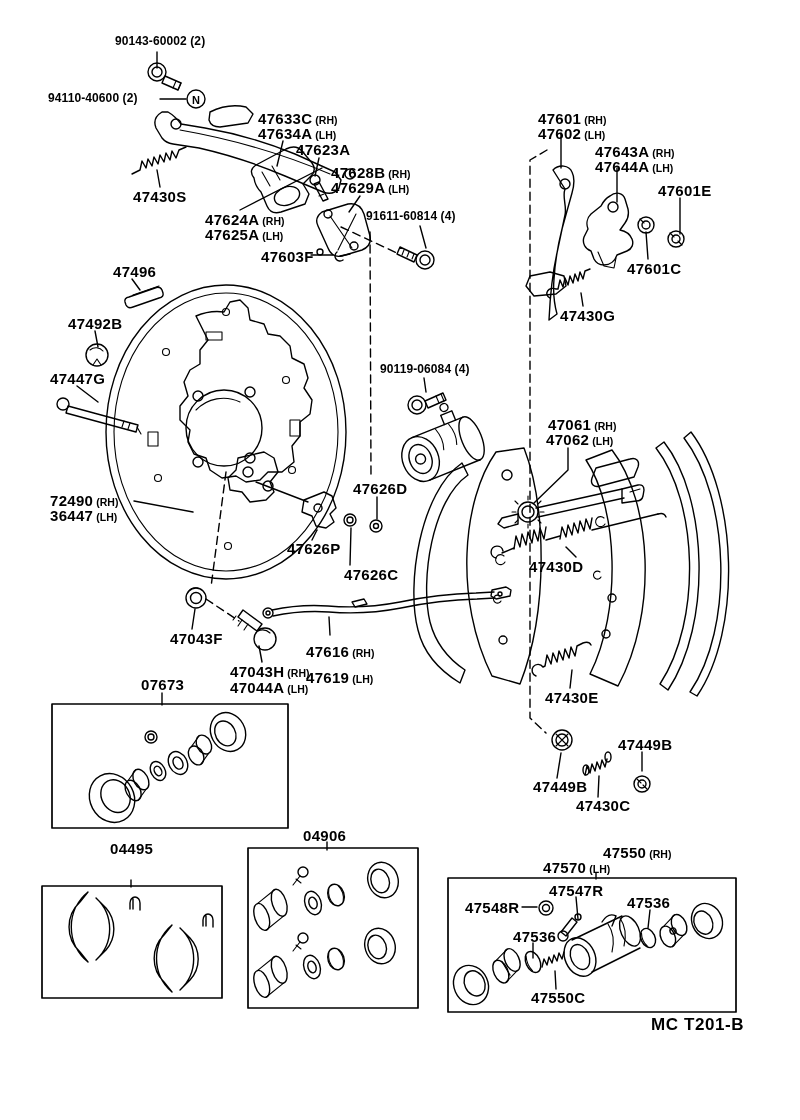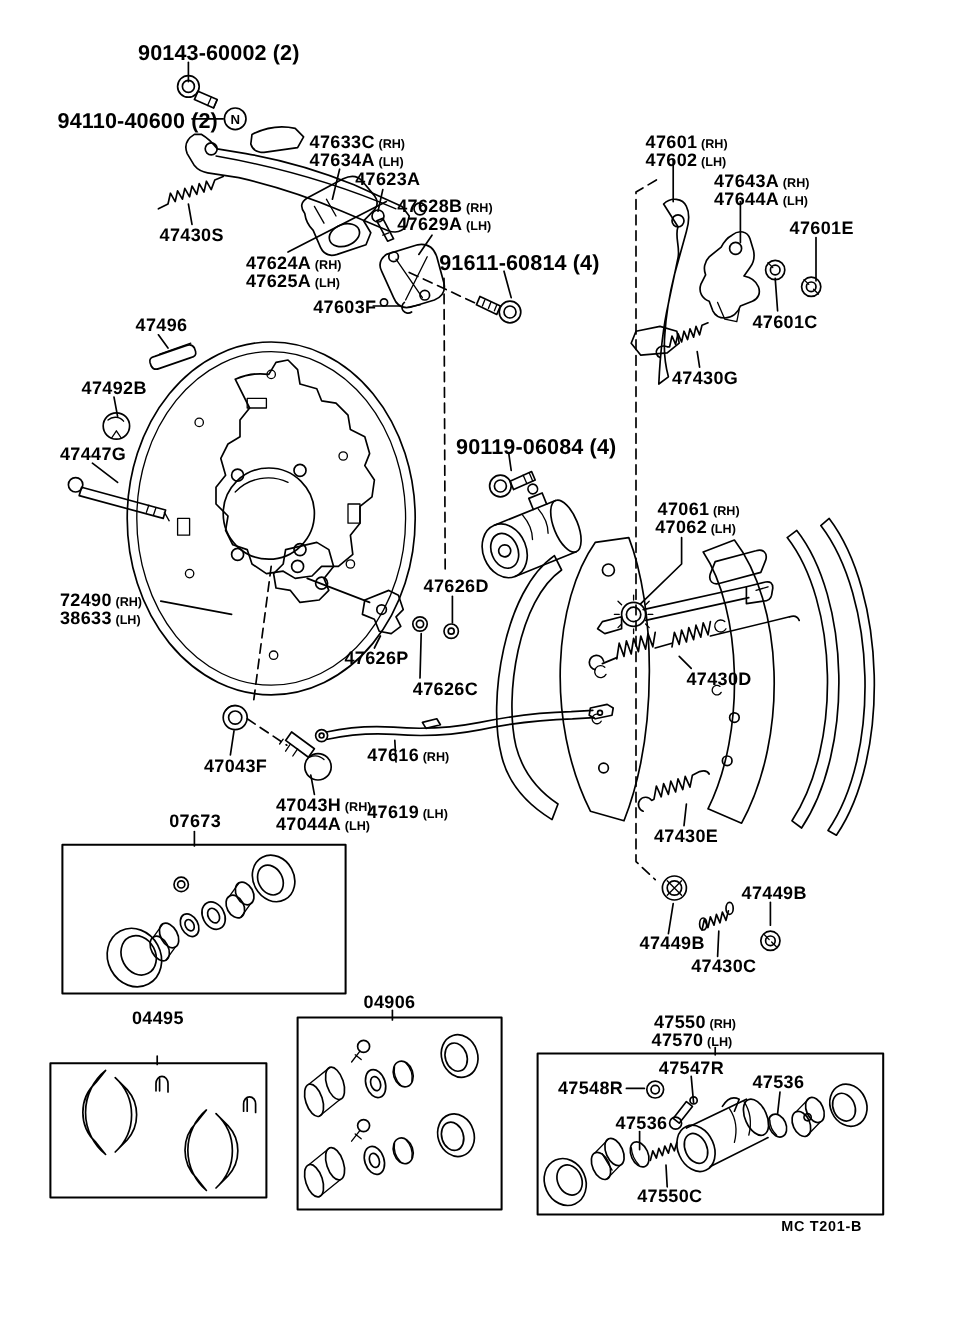--- a/index.html
+++ b/index.html
@@ -6,23 +6,23 @@
   .page{position:relative;width:800px;height:1120px;background:#ffffff;overflow:hidden;
         font-family:"Liberation Sans",sans-serif;}
   .art{position:absolute;left:0;top:0;}
   .art *{stroke:#000;fill:none;stroke-width:1.4;stroke-linecap:round;stroke-linejoin:round;}
   .art .thin{stroke-width:1.1;}
   .art .box{stroke-width:1.7;}
   .art .dash{stroke-dasharray:8,5;stroke-width:1.4;}
   .art text{stroke:none;fill:#000;font-family:"Liberation Sans",sans-serif;font-weight:bold;}
   .lbl{position:absolute;white-space:nowrap;color:#000;font-weight:700;font-size:15px;
        letter-spacing:.3px;line-height:1;}
-  .lbl.long{font-size:18px;letter-spacing:.1px;}
+  .lbl.long{font-size:12px;letter-spacing:.1px;}
   .lbl .side{font-size:10.5px;margin-left:3px;letter-spacing:0;text-align:right;}
-  .lbl.footer{font-size:12px;letter-spacing:.6px;}
+  .lbl.footer{font-size:17px;letter-spacing:.6px;}
 </style>
 </head>
 <body>
 
 <div class="page">
 
 <svg class="art" width="800" height="1120" viewBox="0 0 800 1120">
 
   <g class="dash">
     <path d="M547,150 L530,160 L530,718 L546,733"></path>
@@ -437,38 +437,38 @@
 <div class="lbl" style="left:658px;top:183px"><span>47601E</span></div>
 <div class="lbl" style="left:627px;top:261px"><span>47601C</span></div>
 <div class="lbl" style="left:560px;top:308px"><span>47430G</span></div>
 <div class="lbl" style="left:113px;top:264px"><span>47496</span></div>
 <div class="lbl" style="left:68px;top:316px"><span>47492B</span></div>
 <div class="lbl" style="left:50px;top:371px"><span>47447G</span></div>
 <div class="lbl long" style="left:380px;top:363px"><span>90119-06084 (4)</span></div>
 <div class="lbl" style="left:548px;top:417px"><span>47061</span><span class="side">(RH)</span></div>
 <div class="lbl" style="left:546px;top:432px"><span>47062</span><span class="side">(LH)</span></div>
 <div class="lbl" style="left:50px;top:493px"><span>72490</span><span class="side">(RH)</span></div>
-<div class="lbl" style="left:50px;top:508px"><span>38633</span><span class="side">(LH)</span></div>
+<div class="lbl" style="left:50px;top:508px"><span>36447</span><span class="side">(LH)</span></div>
 <div class="lbl" style="left:353px;top:481px"><span>47626D</span></div>
 <div class="lbl" style="left:287px;top:541px"><span>47626P</span></div>
 <div class="lbl" style="left:344px;top:567px"><span>47626C</span></div>
-<div class="lbl" style="left:572px;top:559px"><span>47430D</span></div>
+<div class="lbl" style="left:529px;top:559px"><span>47430D</span></div>
 <div class="lbl" style="left:170px;top:631px"><span>47043F</span></div>
-<div class="lbl" style="left:306px;top:622px"><span>47616</span><span class="side">(RH)</span></div>
+<div class="lbl" style="left:306px;top:644px"><span>47616</span><span class="side">(RH)</span></div>
 <div class="lbl" style="left:306px;top:670px"><span>47619</span><span class="side">(LH)</span></div>
 <div class="lbl" style="left:230px;top:664px"><span>47043H</span><span class="side">(RH)</span></div>
 <div class="lbl" style="left:230px;top:680px"><span>47044A</span><span class="side">(LH)</span></div>
 <div class="lbl" style="left:141px;top:677px"><span>07673</span></div>
 <div class="lbl" style="left:545px;top:690px"><span>47430E</span></div>
 <div class="lbl" style="left:618px;top:737px"><span>47449B</span></div>
 <div class="lbl" style="left:533px;top:779px"><span>47449B</span></div>
 <div class="lbl" style="left:576px;top:798px"><span>47430C</span></div>
 <div class="lbl" style="left:303px;top:828px"><span>04906</span></div>
 <div class="lbl" style="left:110px;top:841px"><span>04495</span></div>
-<div class="lbl" style="left:545px;top:845px"><span>47550</span><span class="side">(RH)</span></div>
+<div class="lbl" style="left:603px;top:845px"><span>47550</span><span class="side">(RH)</span></div>
 <div class="lbl" style="left:543px;top:860px"><span>47570</span><span class="side">(LH)</span></div>
 <div class="lbl" style="left:549px;top:883px"><span>47547R</span></div>
 <div class="lbl" style="left:465px;top:900px"><span>47548R</span></div>
 <div class="lbl" style="left:627px;top:895px"><span>47536</span></div>
 <div class="lbl" style="left:513px;top:929px"><span>47536</span></div>
 <div class="lbl" style="left:531px;top:990px"><span>47550C</span></div>
 <div class="lbl footer" style="left:651px;top:1016px"><span>MC  T201-B</span></div>
 
 </div>
 

